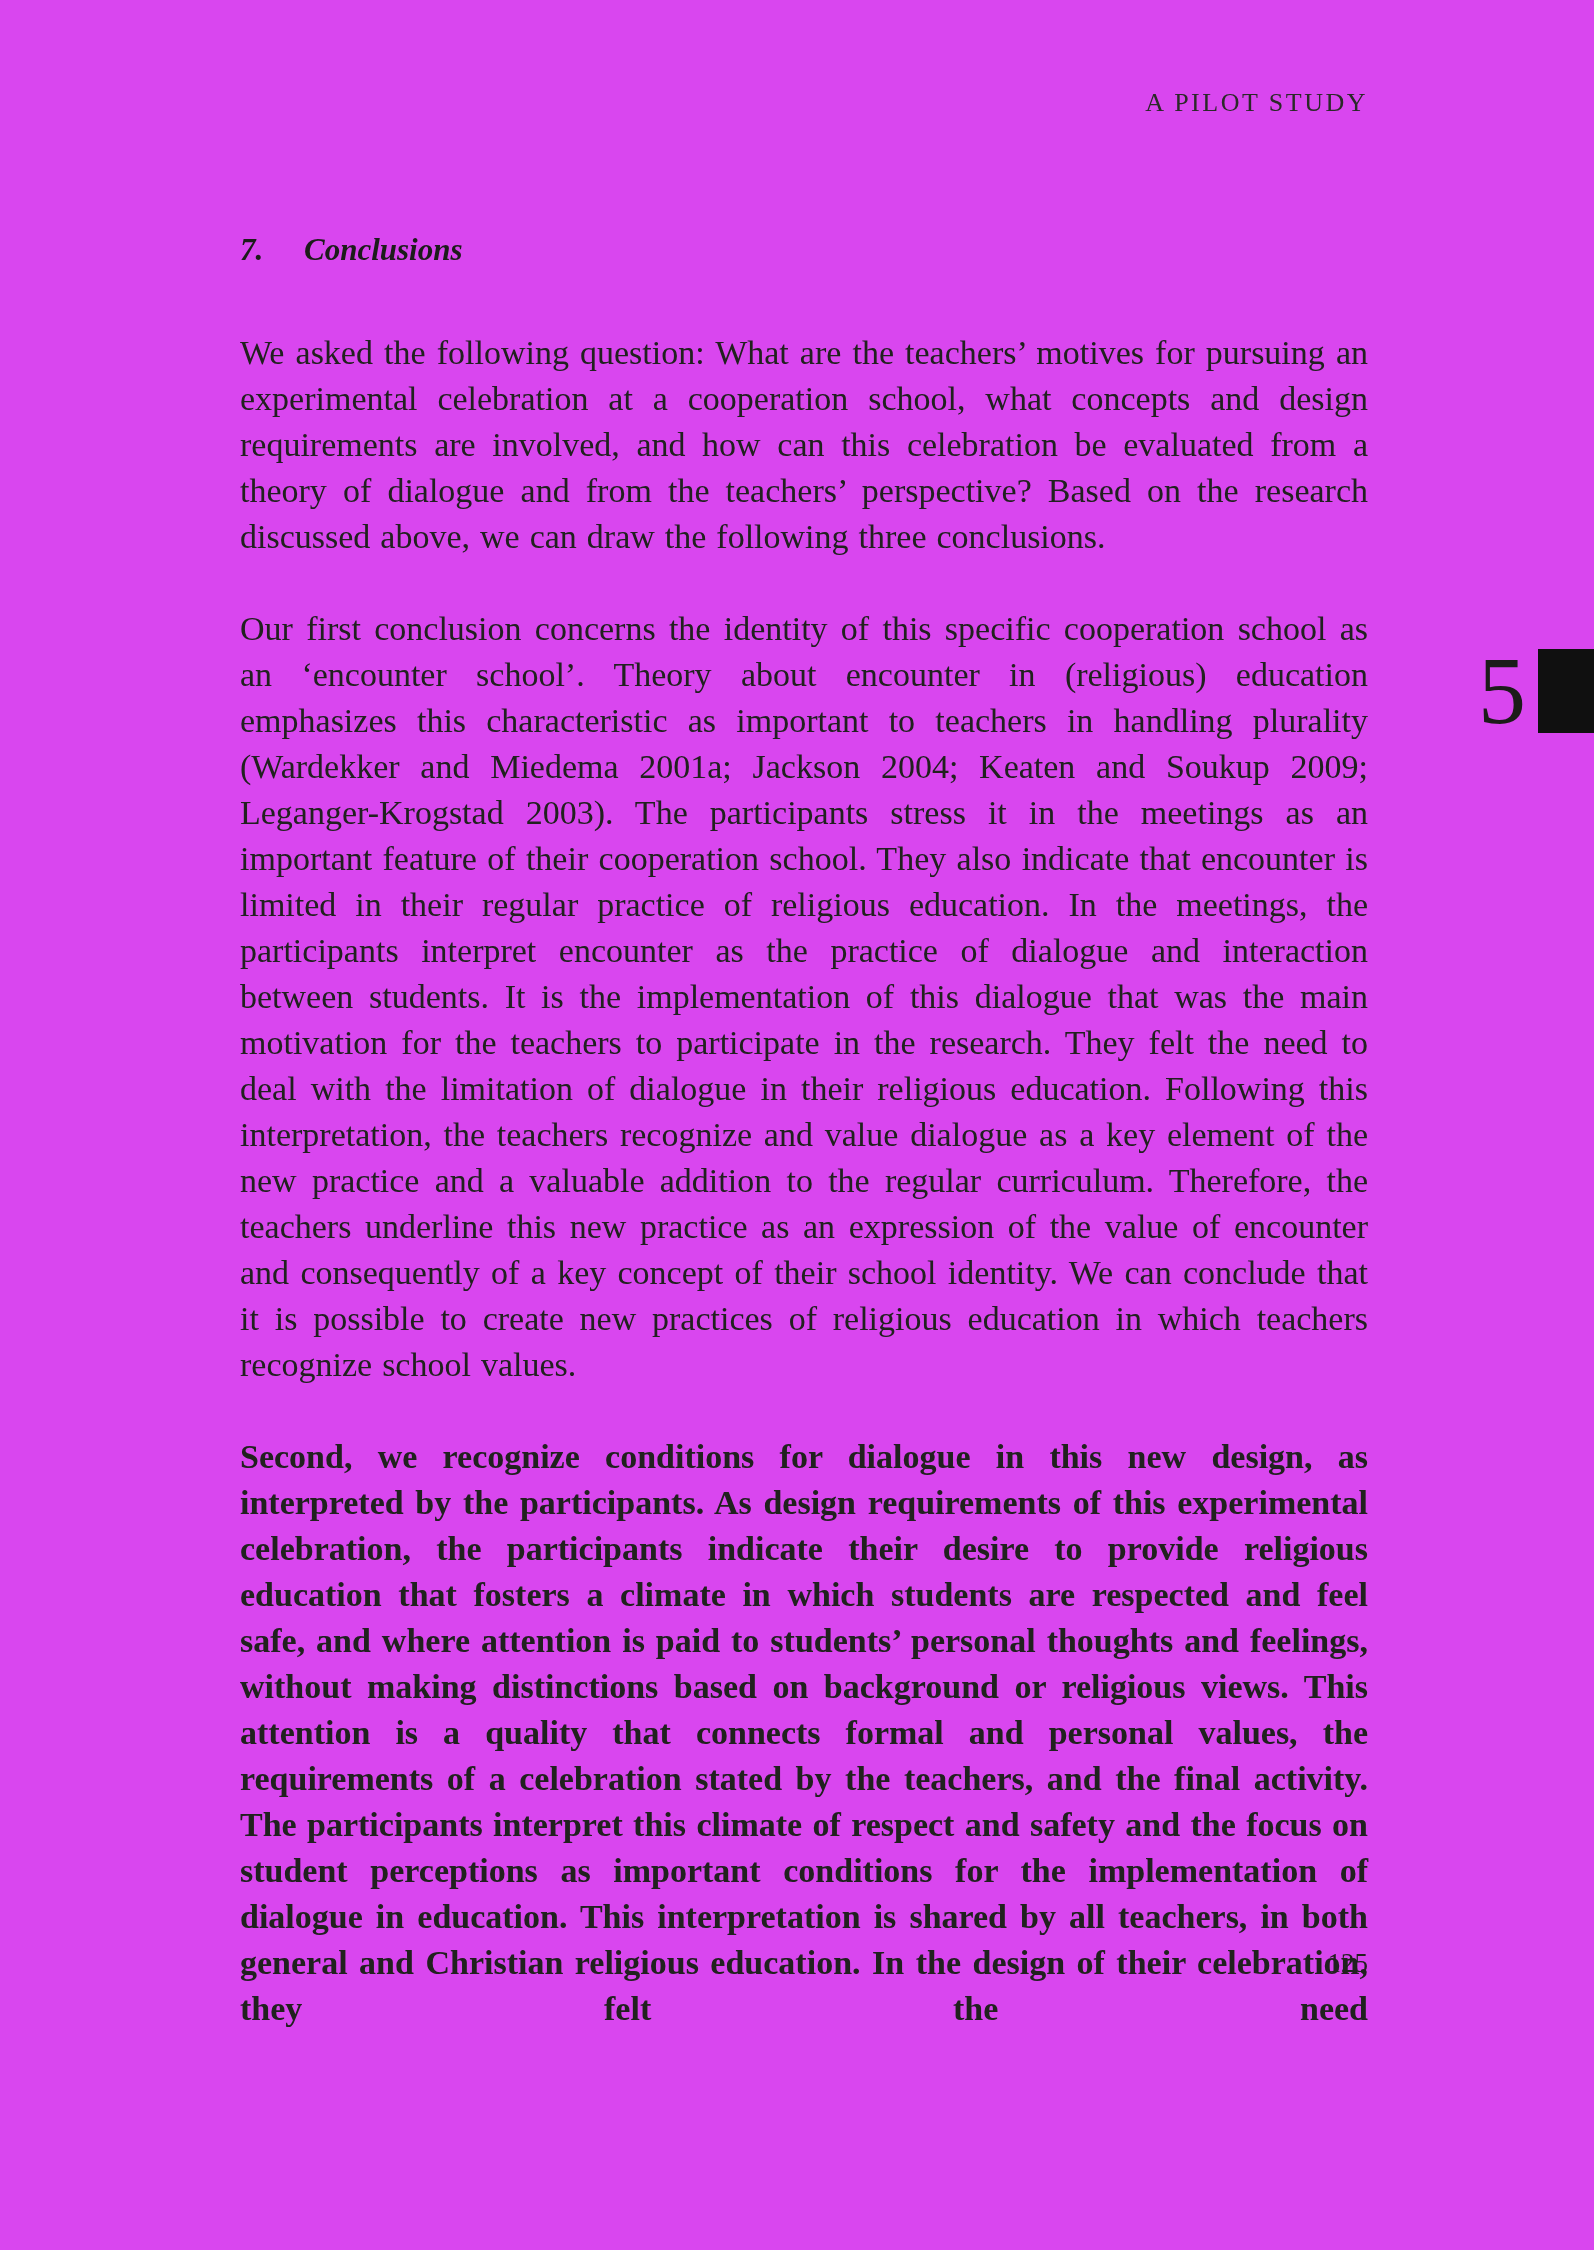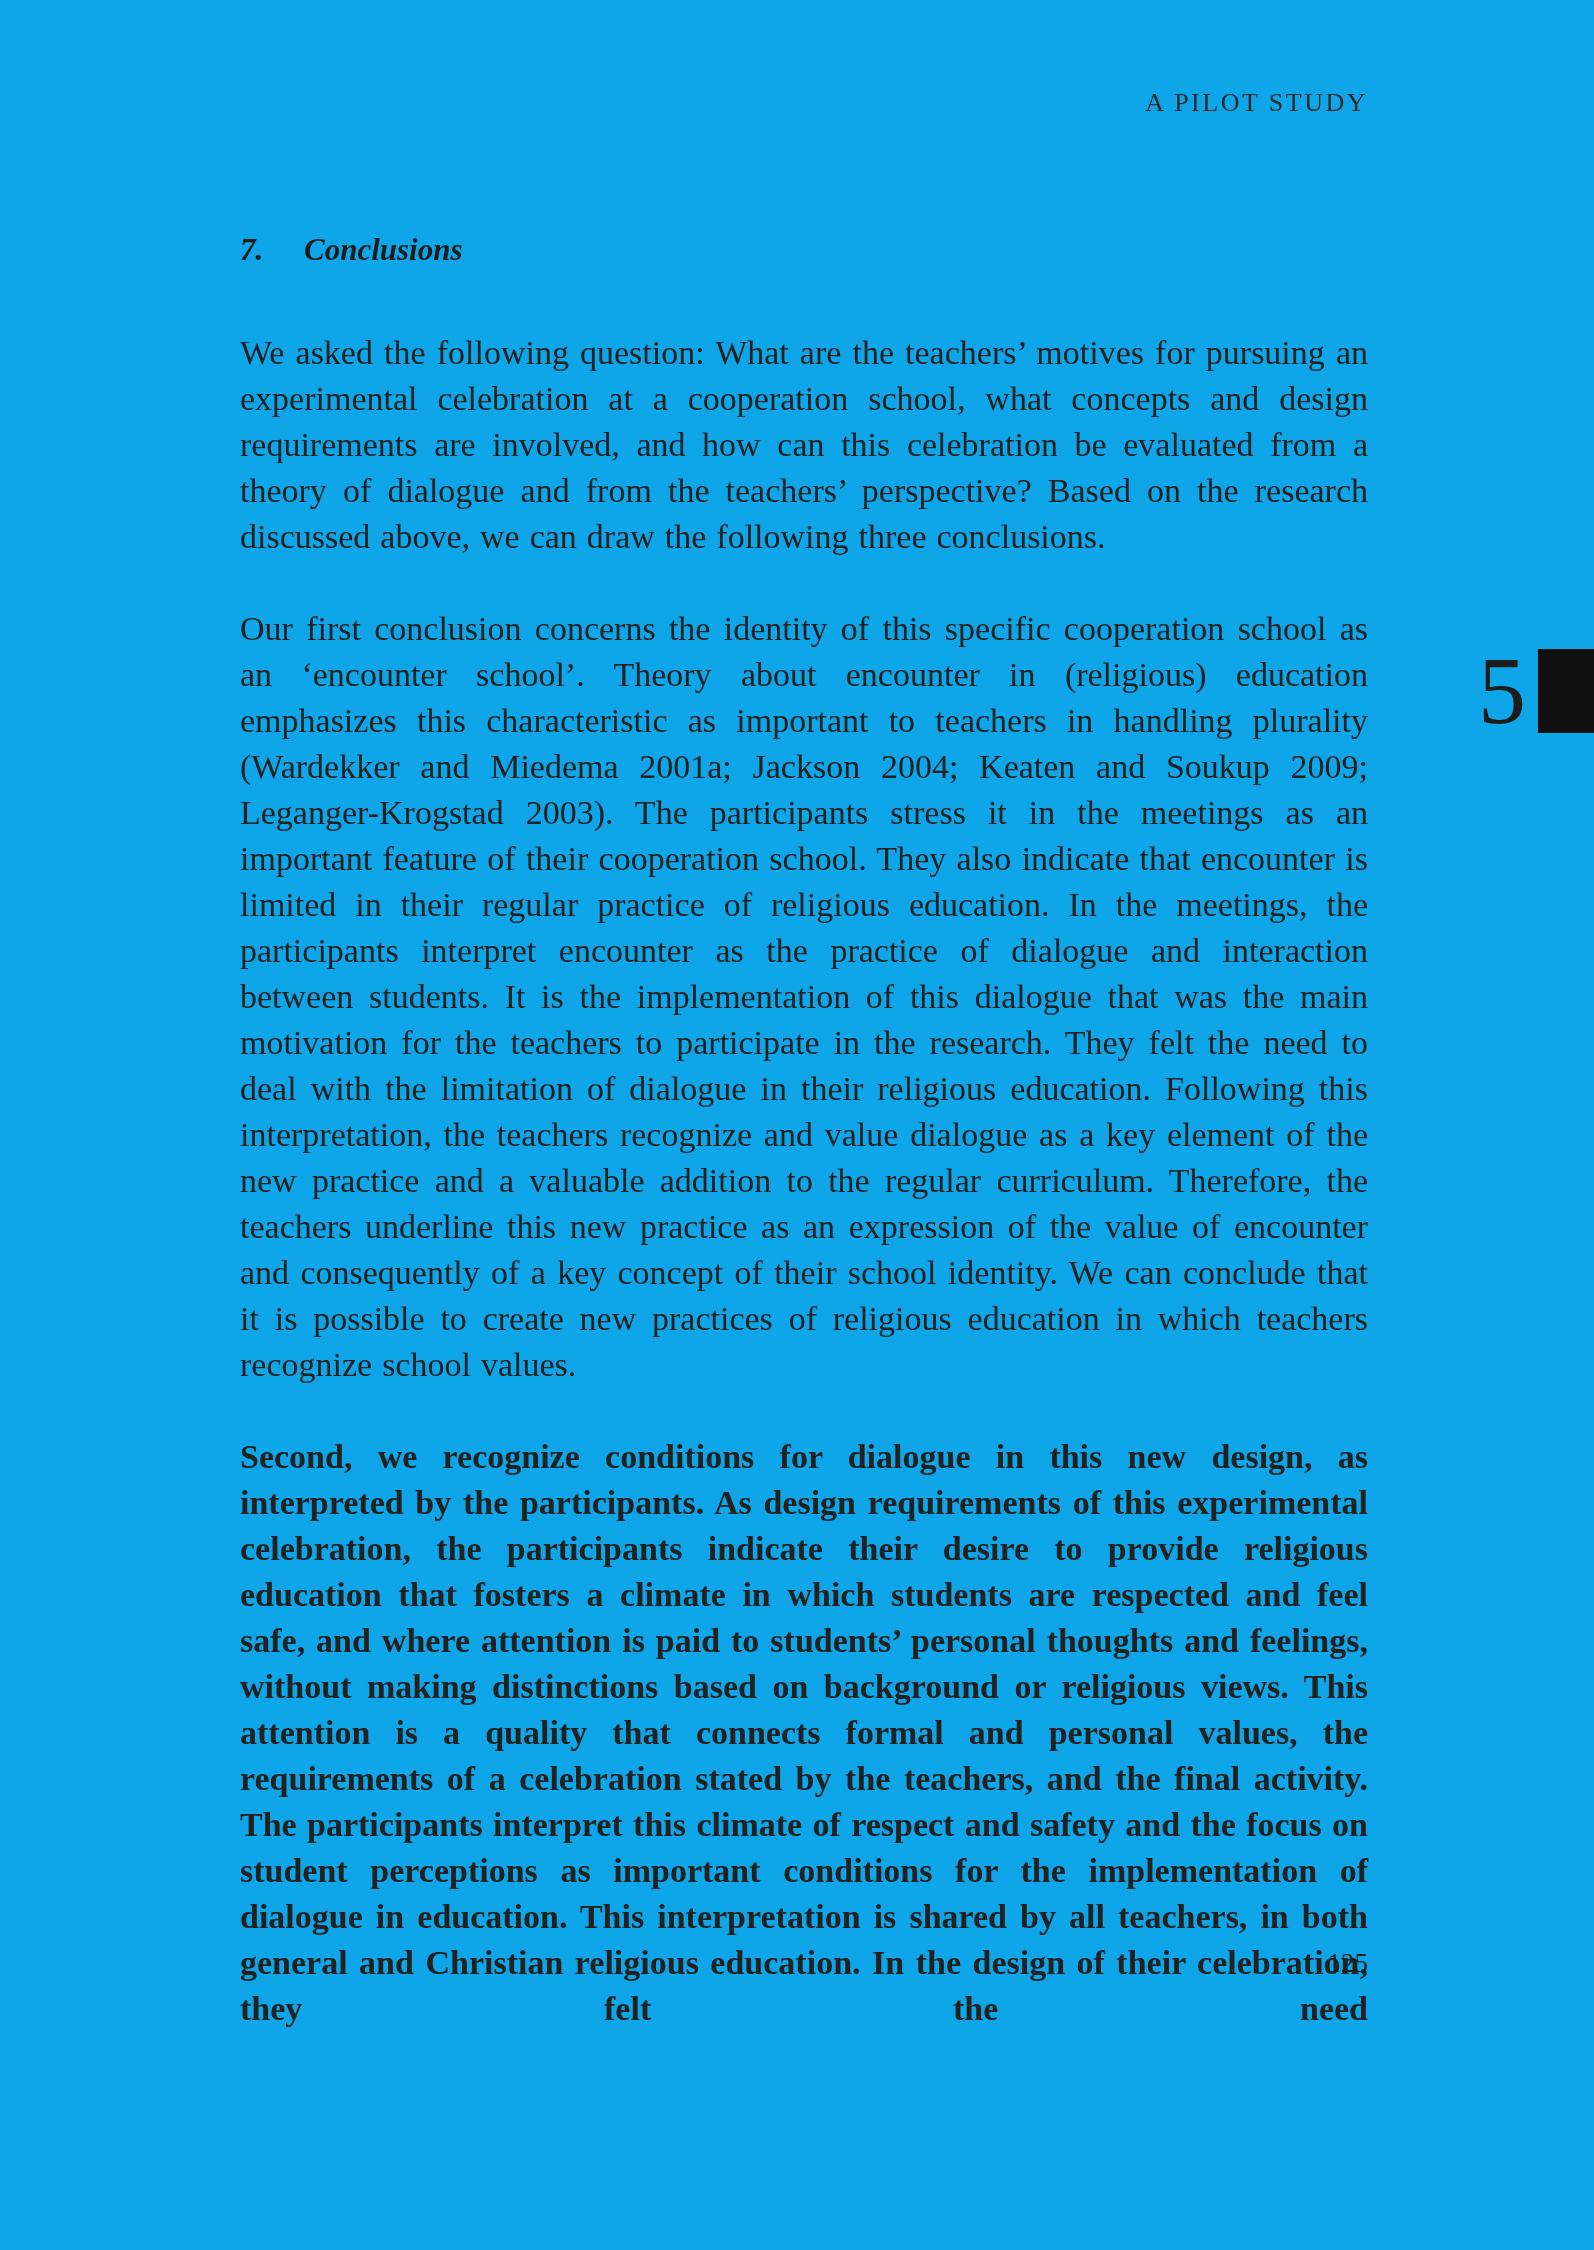--- a/index.html
+++ b/index.html
@@ -5,21 +5,21 @@
   html, body {
     margin: 0;
     padding: 0;
     background: #e8e8e8;
   }
   .page {
     position: relative;
     width: 1594px;
     height: 2250px;
     margin: 0 auto;
-    background: #0ea5e9;
+    background: #d946ef;
     font-family: "Liberation Serif", "DejaVu Serif", serif;
     color: #1e1e1c;
     overflow: hidden;
   }
   .running-head {
     position: absolute;
     top: 88px;
     right: 226px;
     font-size: 26px;
     letter-spacing: 2.5px;

